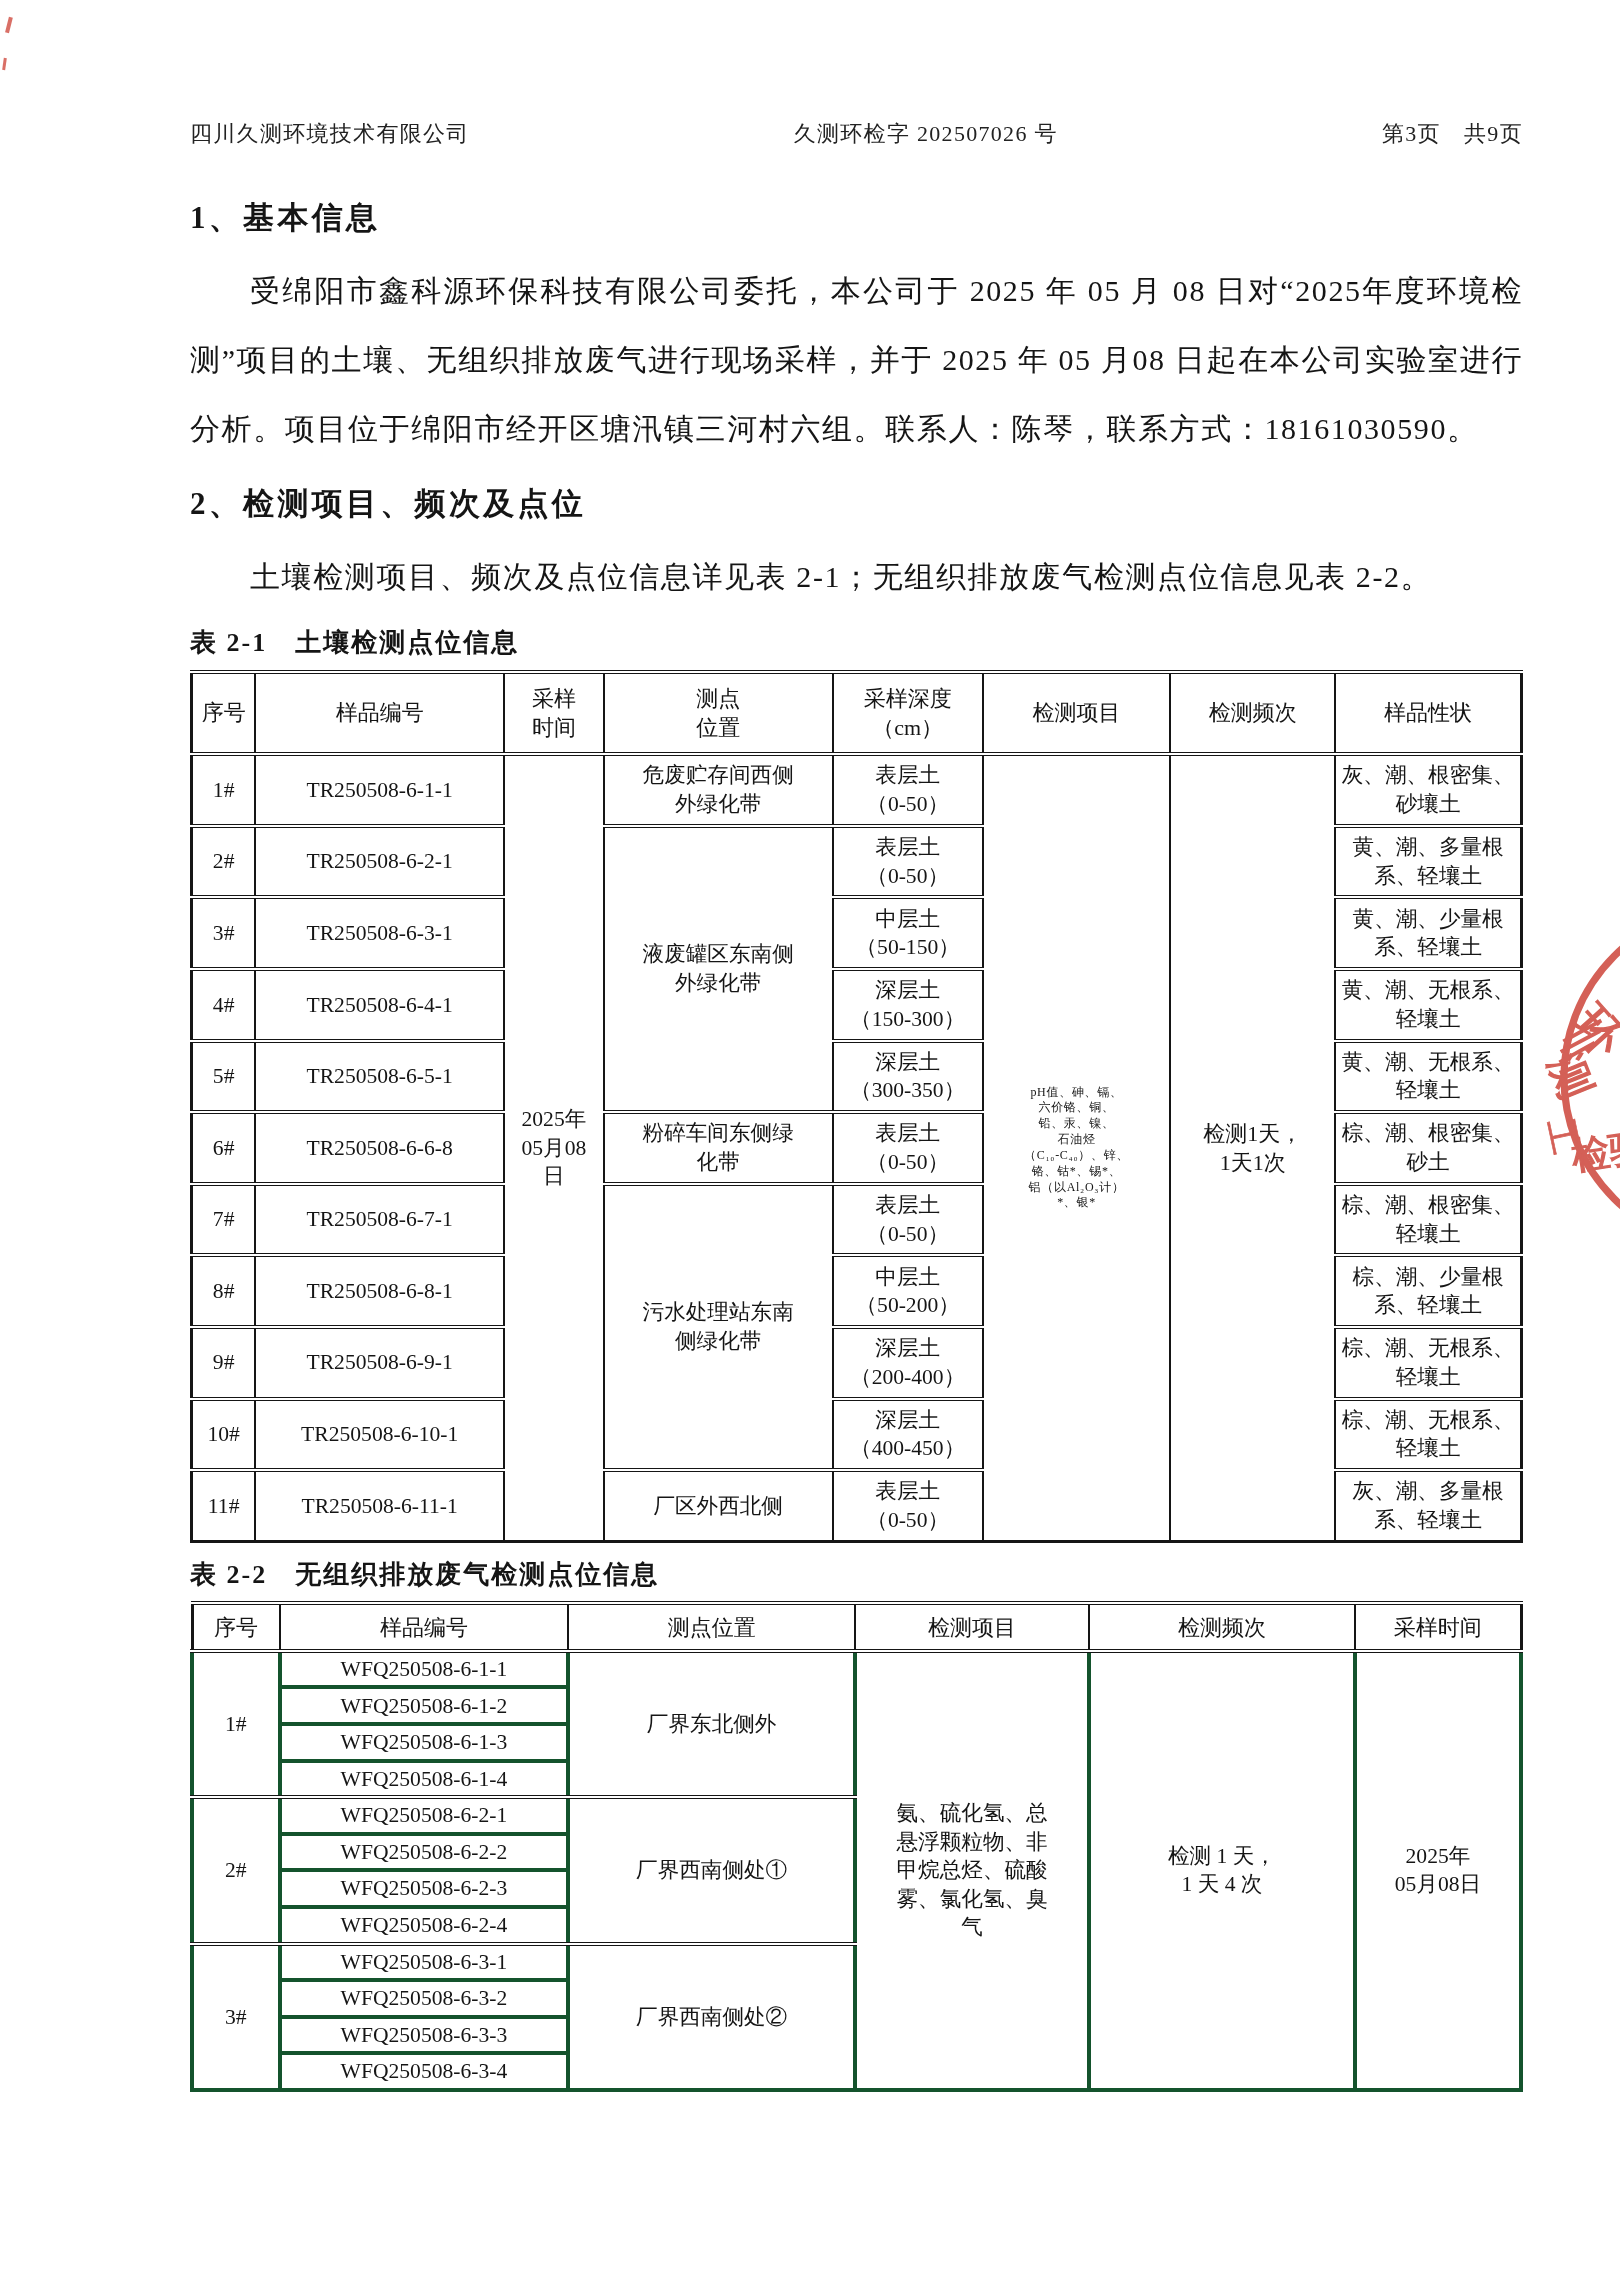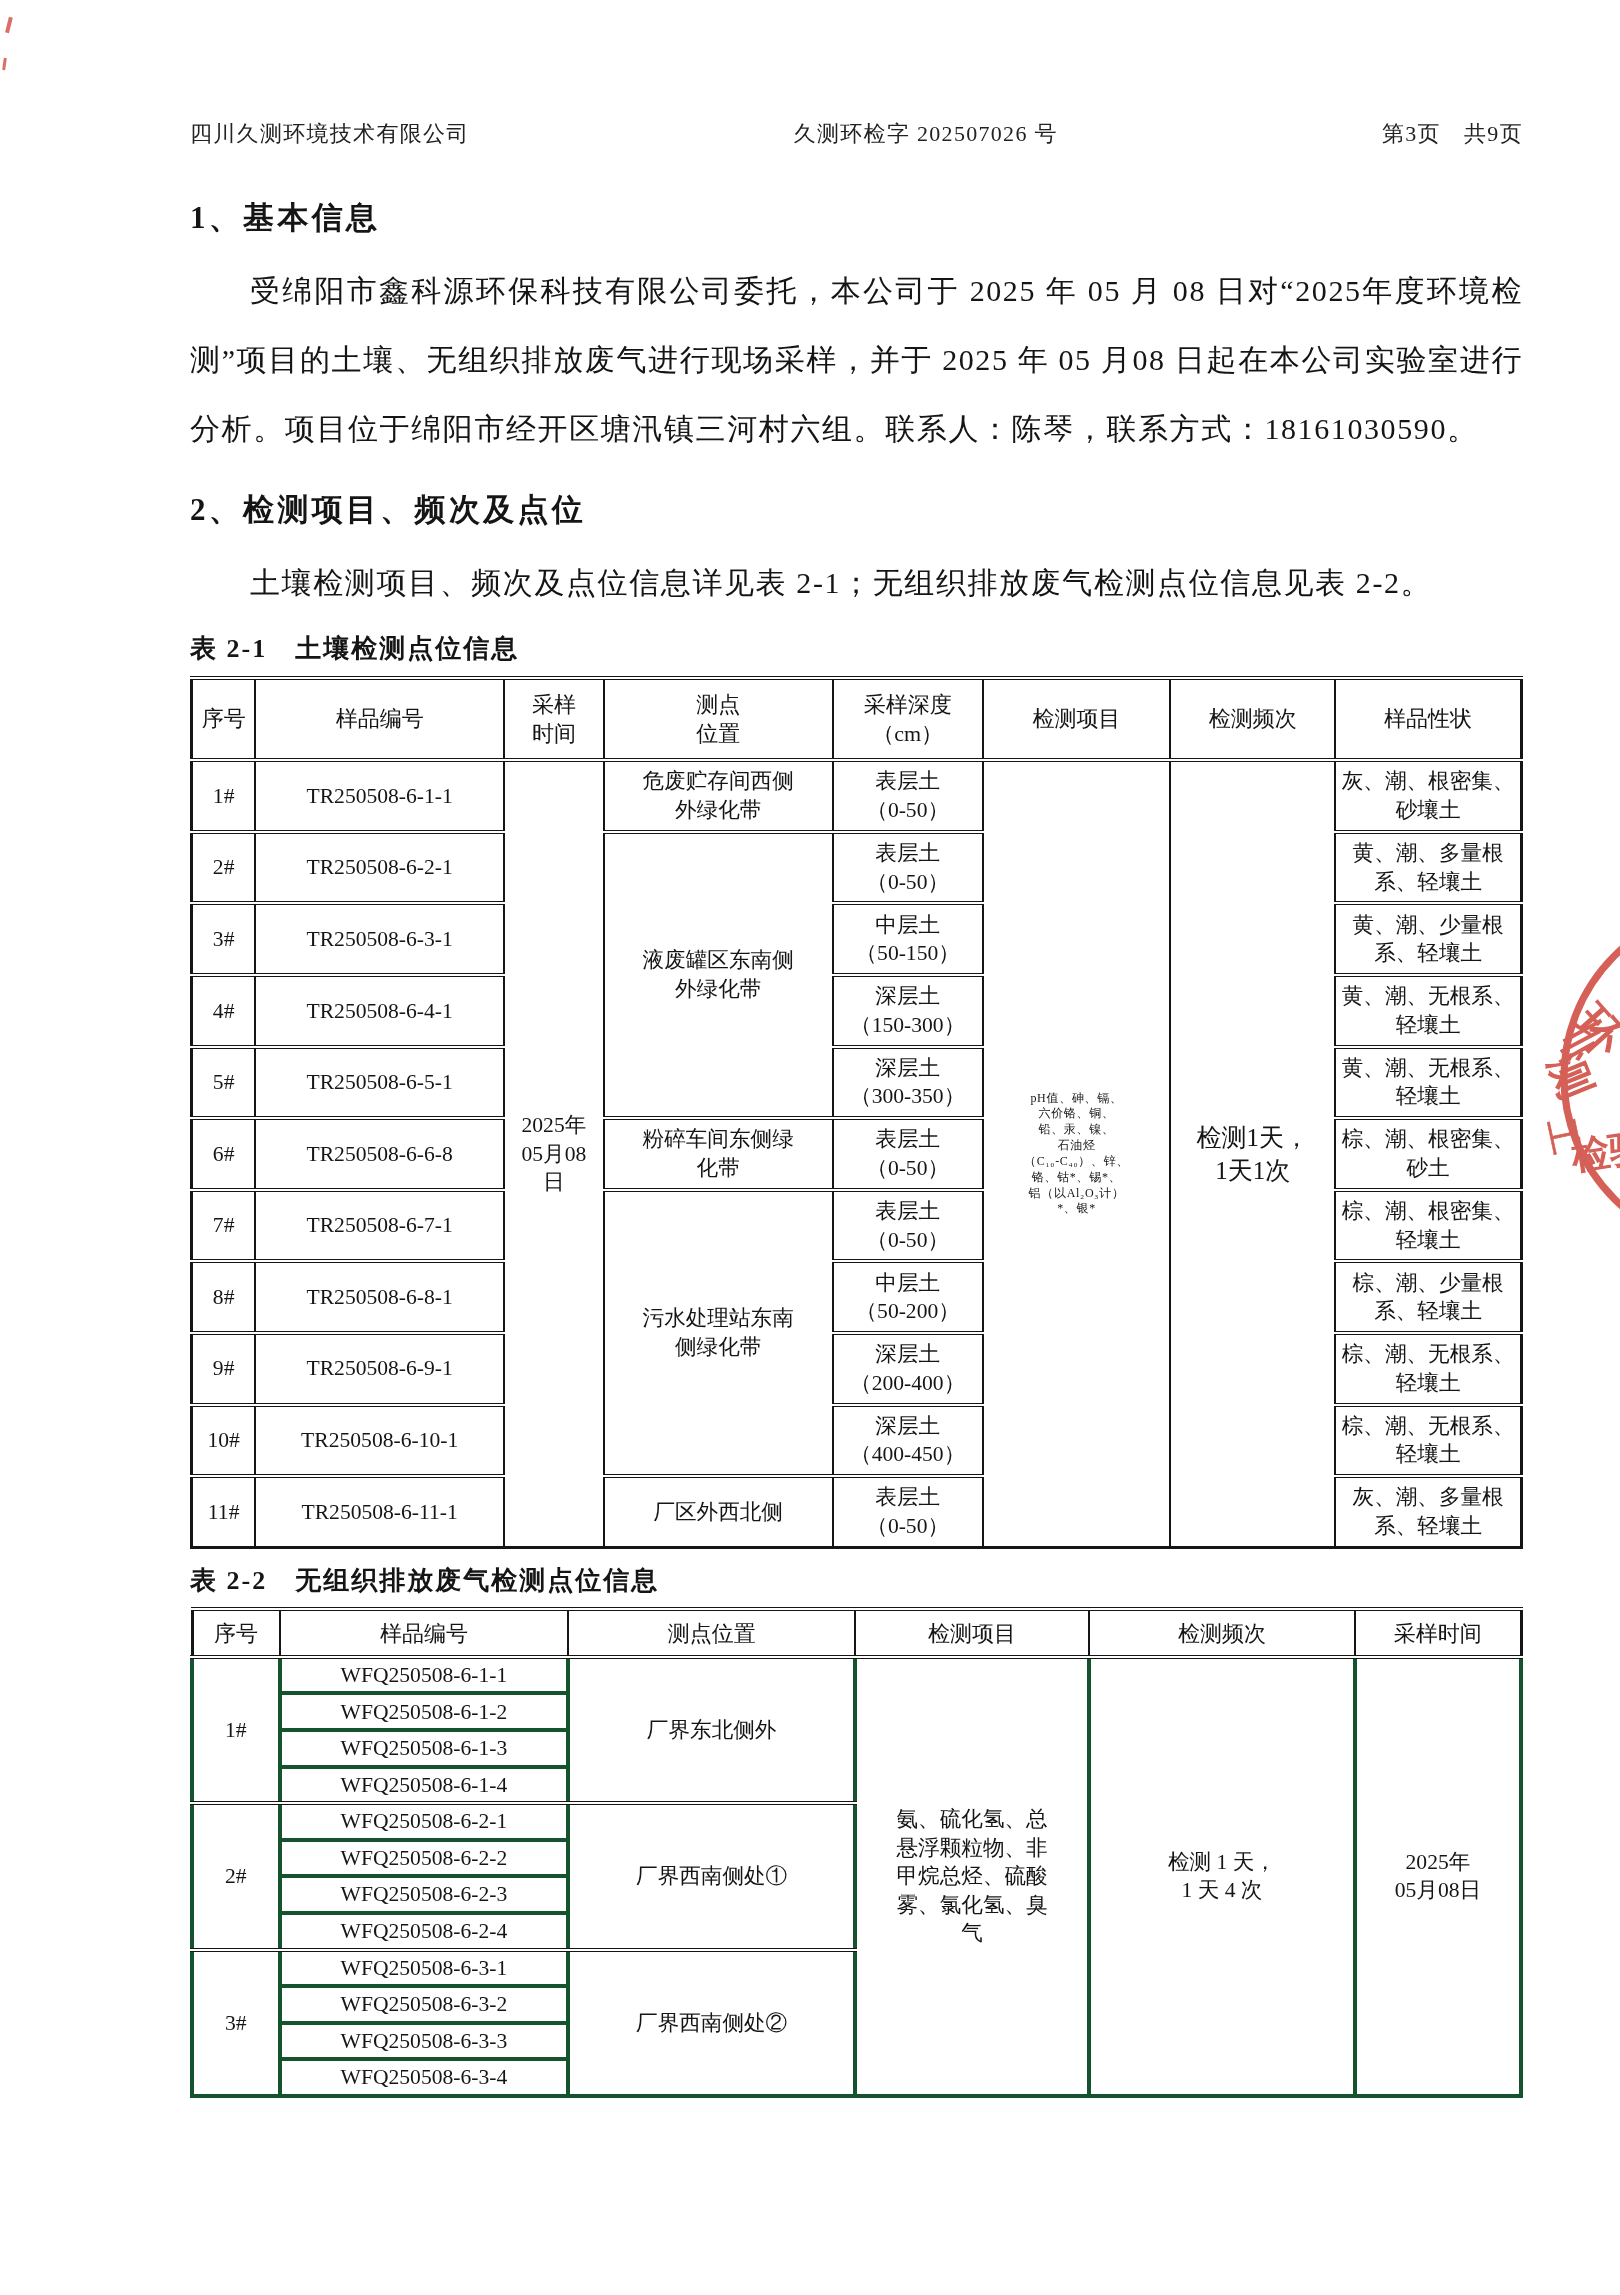--- a/index.html
+++ b/index.html
@@ -28,21 +28,21 @@
     letter-spacing:1.3px;
   }
   
   .sec-heading{
     font-size:31px;
     font-weight:bold;
     letter-spacing:3.3px;
     margin:0;
   }
   .sec1-heading{ margin-top:48px; }
-  .sec2-heading{ margin-top:26px; }
+  .sec2-heading{ margin-top:20px; }
   
   .body-par{
     margin:17px 0 0 0;
     font-size:30px;
     line-height:69px;
     text-align:justify;
     text-indent:60px;
     letter-spacing:1.6px;
     word-break:break-all;
   }
@@ -79,21 +79,21 @@
     border:2px solid #151515;
     border-bottom:4.6px double #151515;
     font-size:22px;
   }
   .t1 td{
     height:65px;
     border:2px solid #151515;
     border-top:4.6px double #151515;
   }
   .t1 .items-cell{ font-size:12px; letter-spacing:0.7px; }
-  .t1 .freq-cell{ font-size:25px; }
+  .t1 .freq-cell{ font-size:22px; }
   .t1 .time-cell{ font-size:21.6px; }
   
   .t2 th{
     height:41px;
     border:2px solid #151515;
     border-bottom:3.3px solid #151515;
     font-size:22px;
   }
   .t2 td{
     height:30px;

